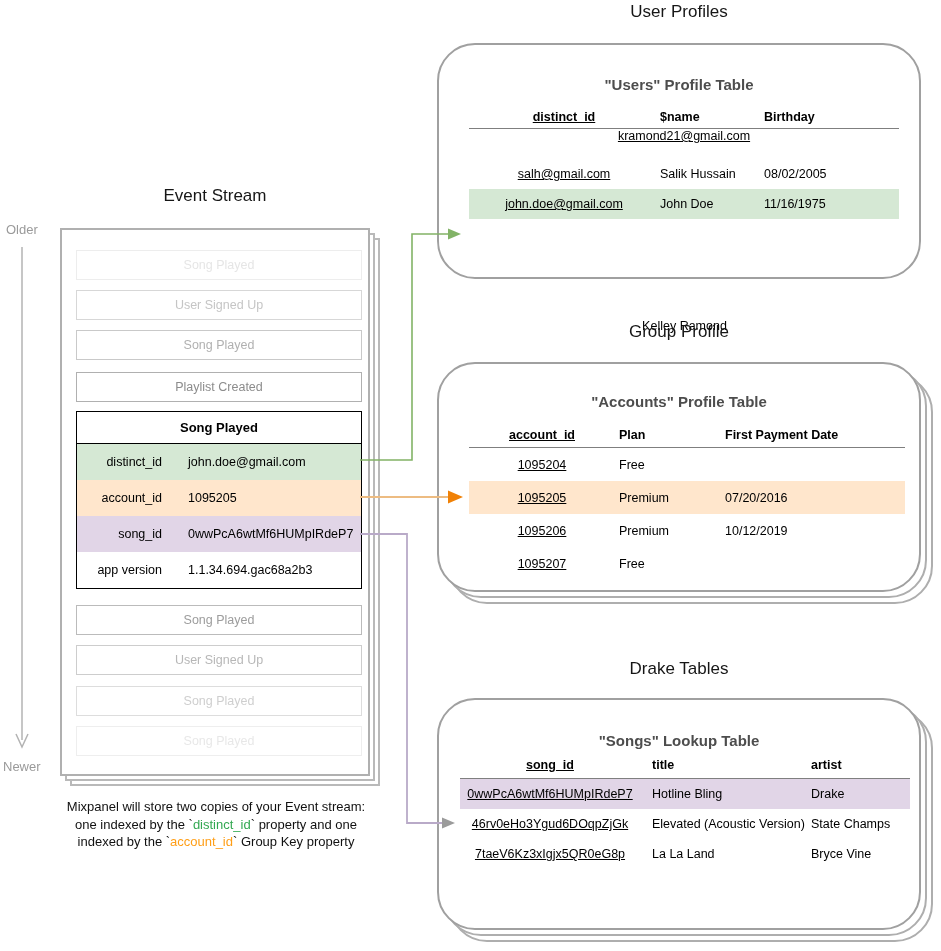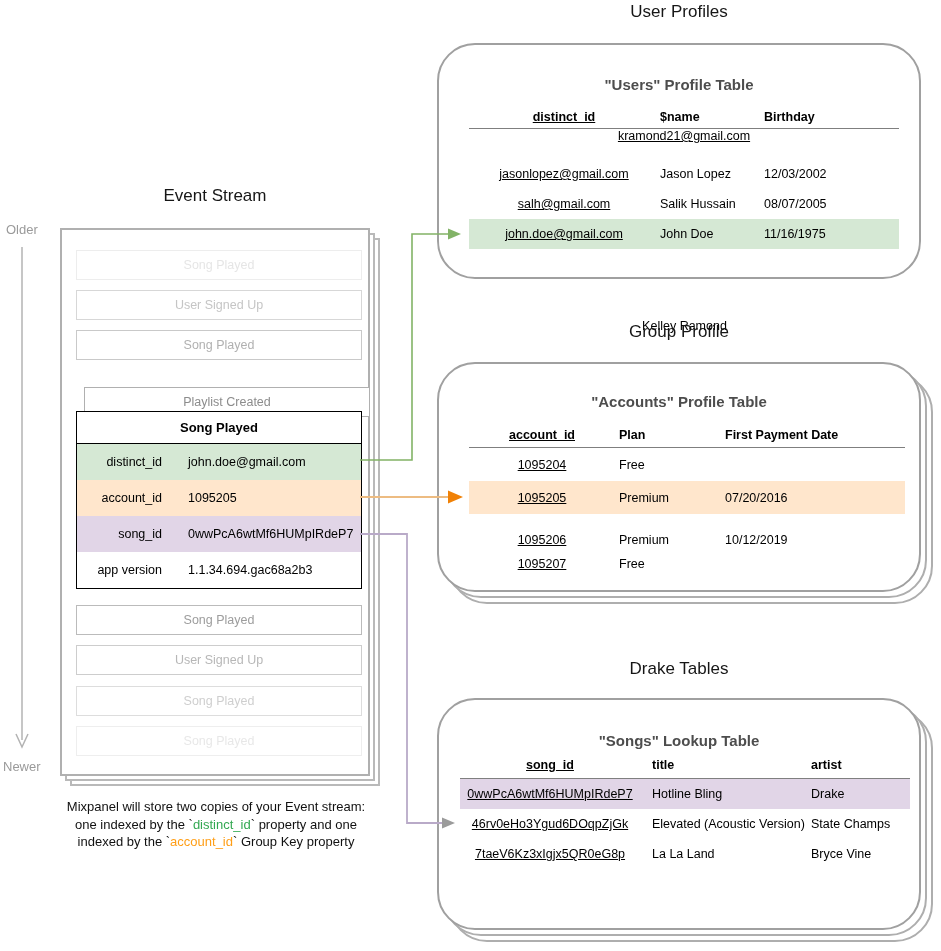--- a/index.html
+++ b/index.html
@@ -71,21 +71,21 @@
   <div class="es-container">
     <div class="event-box" style="top:20px; opacity:.22;">
       <span>Song Played</span>
     </div>
     <div class="event-box" style="top:60px; opacity:.5;">
       <span>User Signed Up</span>
     </div>
     <div class="event-box" style="top:100px; opacity:.68;">
       <span>Song Played</span>
     </div>
-    <div class="event-box" style="top:157px; opacity:1;margin-left:8px;">
+    <div class="event-box" style="top:142px; opacity:1;">
       <span>Playlist Created</span>
     </div>
 
     <div class="event-card">
       <div class="event-card-header">Song Played</div>
       <div class="event-prop" style="background: rgb(213, 232, 212);">
         <span class="k">distinct_id</span>
         <span class="v">john.doe@gmail.com</span>
       </div>
       <div class="event-prop" style="background: rgb(255, 230, 204);">
@@ -130,29 +130,24 @@
       <div class="trow thead hline" style="height:24px;">
         <span class="c1 link">distinct_id</span>
         <span class="c2">$name</span>
         <span class="c3">Birthday</span>
       </div>
       <div class="trow" style="height:30px;flex-direction:column;">
         <span class="c1 link">kramond21@gmail.com</span>
         <span class="c2">Kelley Ramond</span>
         <span class="c3">06/10/1985</span>
       </div>
-      <div class="trow" style="height:30px;">
-        <span class="c1 link">jasonlopez@gmail.com</span>
-        <span class="c2">Jason Lopez</span>
-        <span class="c3">12/03/2002</span>
-      </div>
       <div class="trow" style="height:30px;justify-content:flex-end;">
         <span class="c1 link">salh@gmail.com</span>
         <span class="c2">Salik Hussain</span>
-        <span class="c3">08/07/2005</span>
+        <span class="c3">08/02/2005</span>
       </div>
       <div class="trow" style="height: 30px; background: rgb(213, 232, 212);">
         <span class="c1 link">john.doe@gmail.com</span>
         <span class="c2">John Doe</span>
         <span class="c3">11/16/1975</span>
       </div>
     </div>
   </div>
 
   <div class="section-title" style="left:437px; top:322px; width:484px;">Group Profile</div>
@@ -170,21 +165,21 @@
       <div class="trow" style="height:33px;">
         <span class="c1 link">1095204</span>
         <span class="c2">Free</span>
         <span class="c3"></span>
       </div>
       <div class="trow" style="height: 33px; background: rgb(255, 230, 204);">
         <span class="c1 link">1095205</span>
         <span class="c2">Premium</span>
         <span class="c3">07/20/2016</span>
       </div>
-      <div class="trow" style="height:33px;align-items:flex-end;">
+      <div class="trow" style="height:33px;">
         <span class="c1 link">1095206</span>
         <span class="c2">Premium</span>
         <span class="c3">10/12/2019</span>
       </div>
       <div class="trow" style="height:33px;">
         <span class="c1 link">1095207</span>
         <span class="c2">Free</span>
         <span class="c3"></span>
       </div>
     </div>

